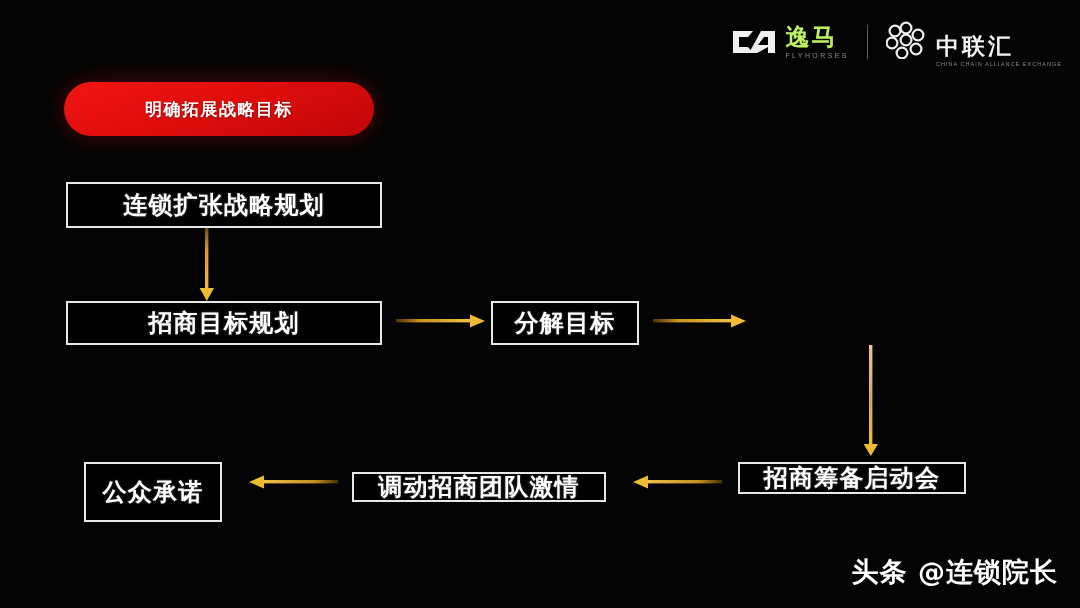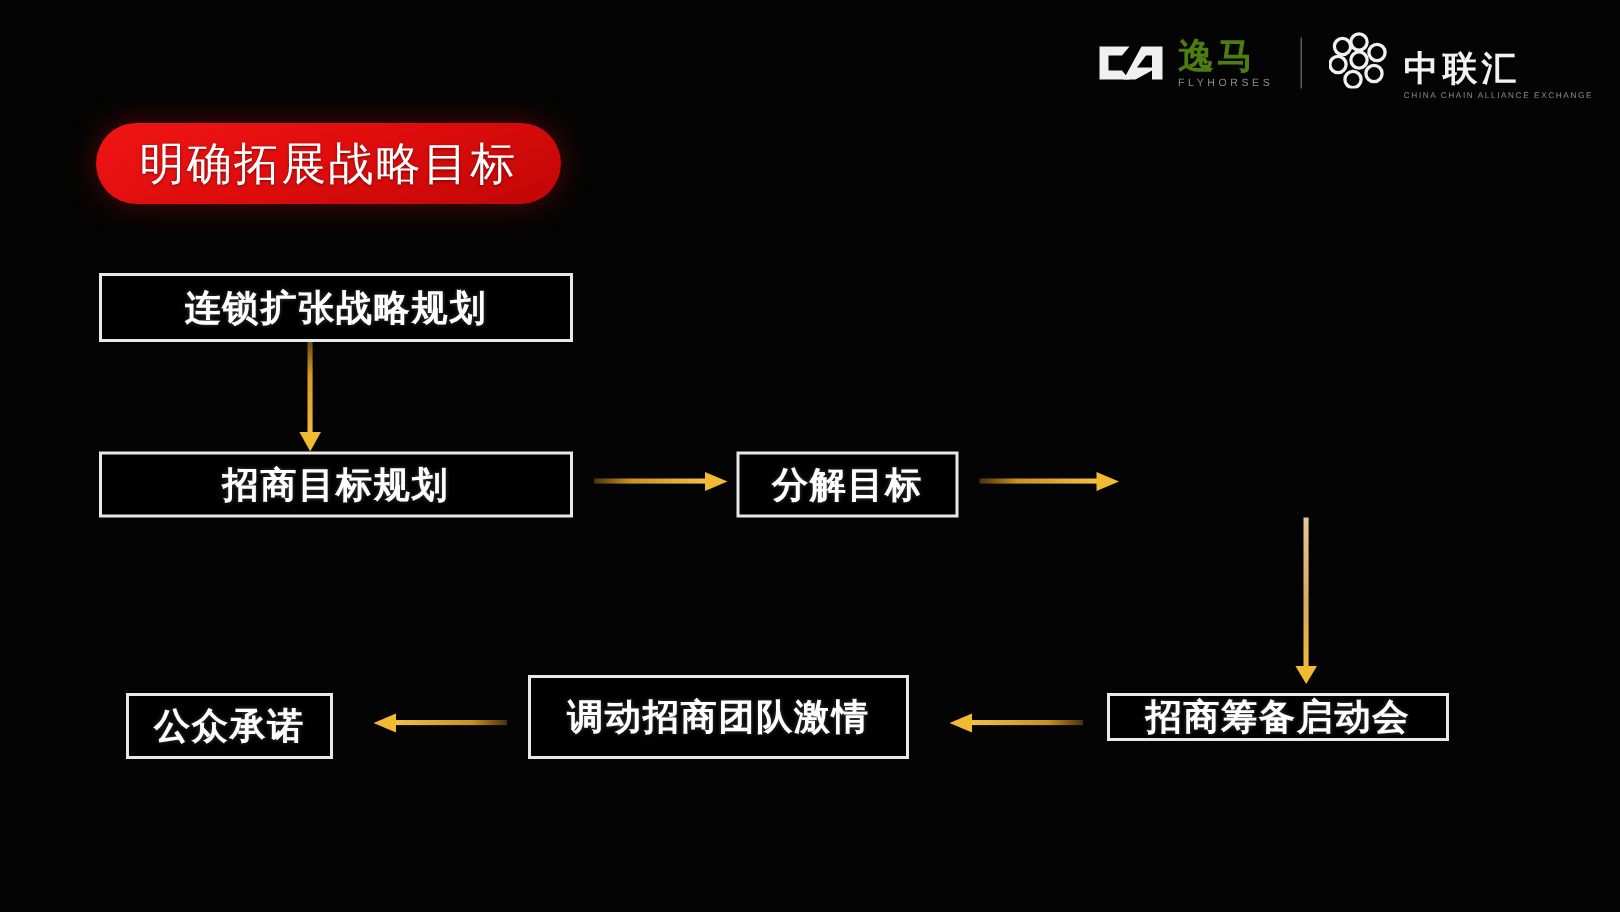--- a/index.html
+++ b/index.html
@@ -40,21 +40,21 @@
   .logo-ca svg { display:block; }
   .yima-text-wrap {
     display: flex;
     flex-direction: column;
     justify-content: center;
     line-height: 1;
   }
   .yima-cn {
     font-size: 24px;
     font-weight: 700;
-    color: #4d7c0f;
+    color: #bef264;
     letter-spacing: 2px;
     font-family: "DejaVu Sans", "Liberation Sans", sans-serif;
   }
   .yima-en {
     font-size: 7px;
     color: #8d8d8d;
     letter-spacing: 2.4px;
     margin-top: 3px;
     font-family: "Liberation Sans", sans-serif;
   }
@@ -100,22 +100,22 @@
     width: 310px;
     height: 54px;
     border-radius: 27px;
     background: linear-gradient(160deg, #f01515 0%, #e00d0d 45%, #c10606 100%);
     box-shadow: 0 0 22px rgba(220,20,20,0.35);
     display: flex;
     align-items: center;
     justify-content: center;
   }
   .banner-text {
-    font-size: 30px;
-    font-weight: 400;
+    font-size: 17px;
+    font-weight: 700;
     color: #ffffff;
     letter-spacing: 1.5px;
     text-shadow: 0 1px 2px rgba(0,0,0,0.45);
   }
 
   
   .node {
     position: absolute;
     box-sizing: border-box;
     border: 2px solid #e8e8e8;
@@ -131,22 +131,22 @@
     letter-spacing: 1.2px;
     white-space: nowrap;
     text-shadow: 0 0 3px rgba(255,255,255,0.25);
   }
 
   #node-strategy   { left: 66px;  top: 182px; width: 316px; height: 46px; }
   #node-target     { left: 66px;  top: 301px; width: 316px; height: 44px; }
   #node-decompose  { left: 491px; top: 301px; width: 148px; height: 44px; }
   #node-promote    { left: 770px; top: 301px; width: 196px; height: 44px; }
   #node-kickoff    { left: 738px; top: 462px; width: 228px; height: 32px; }
-  #node-passion    { left: 352px; top: 450px; width: 254px; height: 56px; }
-  #node-promise    { left: 84px;  top: 462px; width: 138px; height: 44px; }
+  #node-passion    { left: 352px; top: 472px; width: 254px; height: 30px; }
+  #node-promise    { left: 84px;  top: 462px; width: 138px; height: 60px; }
 
   
   .arrow { position: absolute; }
   .arrow svg { display: block; overflow: visible; }
 
   #arrow-down-left  { left: 196px; top: 228px; }
   #arrow-right-1    { left: 396px; top: 310px; }
   #arrow-right-2    { left: 653px; top: 310px; }
   #arrow-down-right { left: 860px; top: 345px; }
   #arrow-left-1     { left: 632px; top: 471px; }
@@ -315,14 +315,15 @@
           <stop offset="0%" stop-color="#4a3108"></stop>
           <stop offset="30%" stop-color="#c9901f"></stop>
           <stop offset="100%" stop-color="#f5c34a"></stop>
         </linearGradient>
       </defs>
       <rect x="12" y="9" width="78" height="3.4" fill="url(#gleft2)"></rect>
       <path d="M16 4.6 L16 17.4 L1 11 Z" fill="#f0bb33"></path>
     </svg>
   </div>
 
+  <div class="watermark">头条 @连锁院长</div>
 
 </div>
 
 </body></html>

